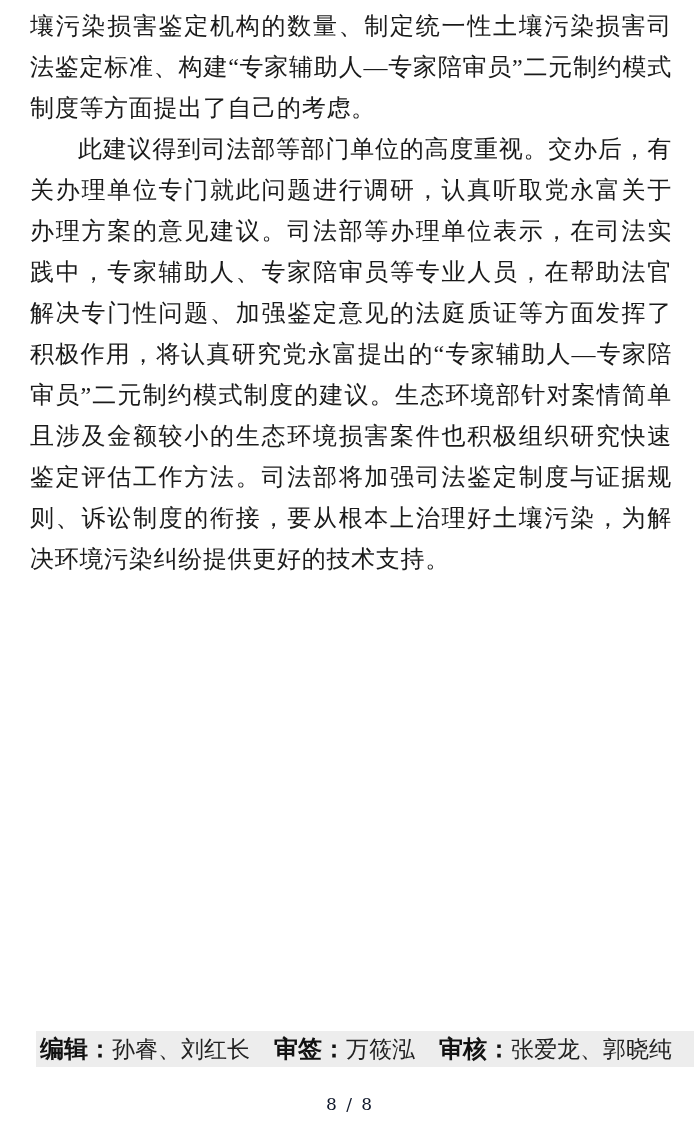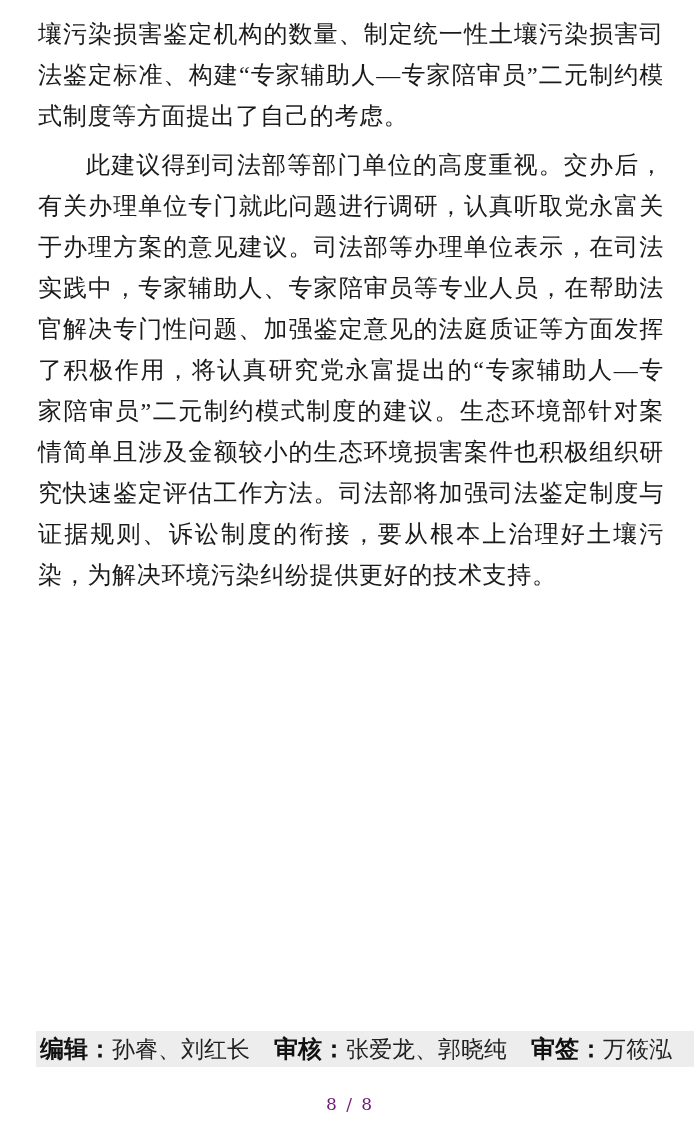--- a/index.html
+++ b/index.html
@@ -16,21 +16,21 @@
   .body-text {
     position: absolute;
     top: 6px; left: 30px; right: 28px;
     font-size: 24px;
     line-height: 41px;
     letter-spacing: 0.7px;
     color: #1a1a1a;
     text-align: justify;
     text-justify: inter-ideograph;
   }
-  .body-text p { margin: 8px; }
+  .body-text p { margin: 0; }
   .body-text p.indent { text-indent: 2em; }
   .footer-strip {
     position: absolute;
     top: 1031px; left: 36px; right: 6px;
     height: 36px;
     background: #ededed;
     display: flex;
     align-items: center;
     padding: 0 4px;
     white-space: nowrap;
@@ -49,40 +49,40 @@
     font-size: 23px;
     color: #222222;
   }
   .page-number {
     position: absolute;
     top: 1094px; left: 0; right: 0;
     text-align: center;
     font-family: "DejaVu Serif", "Liberation Serif", serif;
     font-size: 17px;
     letter-spacing: 2px;
-    color: #701a75;
+    color: #0f172a;
   }
 </style>
 </head>
 <body>
 
 <div class="page">
 
   <div class="body-text">
     <p>壤污染损害鉴定机构的数量、制定统一性土壤污染损害司法鉴定标准、构建“专家辅助人—专家陪审员”二元制约模式制度等方面提出了自己的考虑。</p>
     <p class="indent">此建议得到司法部等部门单位的高度重视。交办后，有关办理单位专门就此问题进行调研，认真听取党永富关于办理方案的意见建议。司法部等办理单位表示，在司法实践中，专家辅助人、专家陪审员等专业人员，在帮助法官解决专门性问题、加强鉴定意见的法庭质证等方面发挥了积极作用，将认真研究党永富提出的“专家辅助人—专家陪审员”二元制约模式制度的建议。生态环境部针对案情简单且涉及金额较小的生态环境损害案件也积极组织研究快速鉴定评估工作方法。司法部将加强司法鉴定制度与证据规则、诉讼制度的衔接，要从根本上治理好土壤污染，为解决环境污染纠纷提供更好的技术支持。</p>
   </div>
 
   <div class="footer-strip">
     <span class="credit">
       <span class="credit-label">编辑：</span><span class="credit-value">孙睿、刘红长</span>
     </span>
     <span class="credit">
-      <span class="credit-label">审核：</span><span class="credit-value">张爱龙、郭晓纯</span>
+      <span class="credit-label">审签：</span><span class="credit-value">万筱泓</span>
     </span>
     <span class="credit">
-      <span class="credit-label">审签：</span><span class="credit-value">万筱泓</span>
+      <span class="credit-label">审核：</span><span class="credit-value">张爱龙、郭晓纯</span>
     </span>
   </div>
 
   <div class="page-number">8 / 8</div>
 
 </div>
 
 </body></html>

